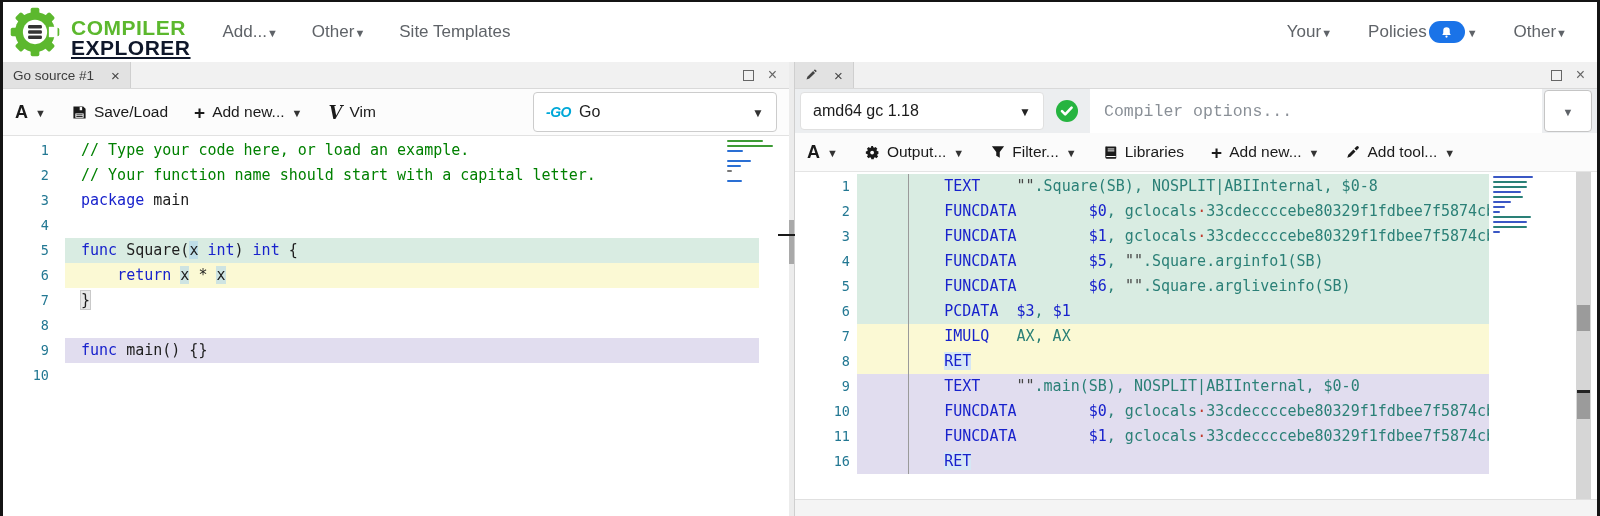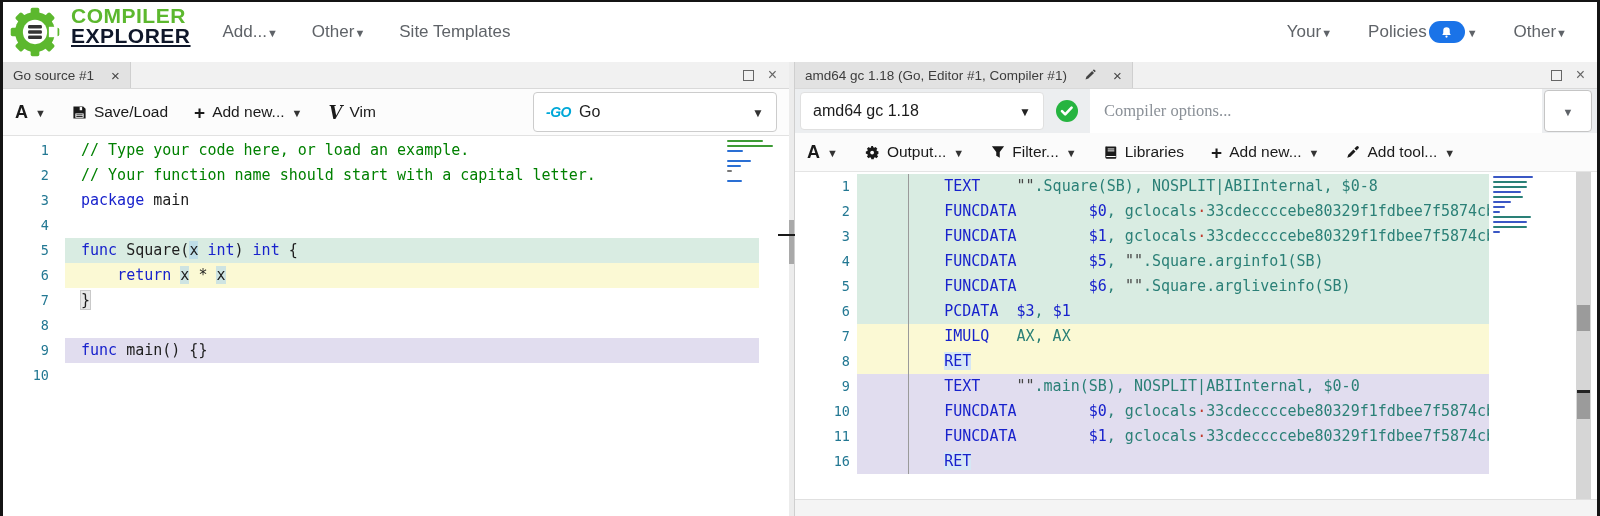--- a/index.html
+++ b/index.html
@@ -1,21 +1,21 @@
 <!DOCTYPE html>
 <html><head>
 <meta charset="utf-8">
 <style>
   html,body{margin:0;padding:0;background:#fff;}
   #app{width:1600px;height:516px;box-sizing:border-box;position:relative;overflow:hidden;
        border-top:2px solid #141414;border-left:3px solid #141414;border-right:3px solid #141414;
        font-family:"Liberation Sans",sans-serif;background:#fff;}
   
   .header{height:60px;display:flex;align-items:center;background:#fff;}
-  .brand{display:flex;align-items:flex-start;gap:10px;padding-left:6px;cursor:pointer;}
+  .brand{display:flex;align-items:flex-end;gap:10px;padding-left:6px;cursor:pointer;}
   .brandtext{display:flex;flex-direction:column;line-height:20px;font-weight:bold;
              font-size:21px;letter-spacing:0.5px;}
   .brandtext .l1{color:#5cb82e;}
   .brandtext .l2{color:#0f172a;text-decoration:underline;}
   .menu{display:flex;align-items:center;gap:34px;margin-left:32px;color:#5f6368;font-size:17px;}
   .menu-right{margin-left:auto;padding-right:30px;gap:36px;}
   .menuitem{display:flex;align-items:center;gap:0;cursor:pointer;white-space:nowrap;}
   .caret{font-size:11px;color:#5f6368;transform:translateY(1px);}
   .bellpill{width:36px;height:22px;border-radius:11px;background:#1a73e8;display:flex;
             align-items:center;justify-content:center;margin:0 2px;}
@@ -51,21 +51,21 @@
   .langselect .caret{margin-left:auto;color:#333;font-size:12px;}
   .gologo{color:#00a8d8;font-weight:bold;font-size:14px;letter-spacing:-0.5px;font-style:italic;}
   
   .comprow{height:44px;background:#eceef0;display:flex;align-items:center;flex:none;}
   .compselect{width:244px;height:38px;margin-left:5px;background:#fff;border:1px solid #e0e0e0;
               border-radius:4px;display:flex;align-items:center;padding:0 12px;
               box-sizing:border-box;font-size:16px;color:#1b1b1b;cursor:pointer;text-align:center;}
   .compselect .caret{margin-left:auto;color:#222;font-size:12px;}
   .checkwrap{width:46px;height:44px;display:flex;align-items:center;justify-content:center;}
   .optsinput{flex:1;height:44px;border:none;outline:none;background:#fff;font-size:16.5px;
-             color:#222;padding:0 14px;font-family:Liberation Serif, serif;min-width:0;}
+             color:#222;padding:0 14px;font-family:Liberation Mono, monospace;min-width:0;}
   .optsinput::placeholder{color:#8a9097;}
   .optsdrop{width:46px;height:40px;margin:0 5px 0 2px;background:#fff;border:1px solid #c5c5c5;
             border-radius:4px;display:flex;align-items:center;justify-content:center;
             color:#444;cursor:pointer;flex:none;}
   .toolbar2{height:38px;background:#fbfbfb;border-bottom:1px solid #e4e4e4;display:flex;
             align-items:center;gap:27px;padding-left:12px;font-size:15.5px;color:#1a1a1a;flex:none;}
   
   .editor{flex:1;position:relative;background:#fff;overflow:hidden;}
   .lines{padding-top:2px;}
   .src .lines{margin-right:30px;}
@@ -288,21 +288,20 @@
   </div>
 
   <div class="splitter">
     <div class="split-thumb"></div>
     <div class="split-line"></div>
   </div>
 
   <div class="pane pane-right">
     <div class="tabstrip">
       <div class="tab">
-        <span>amd64 gc 1.18 (Go, Editor #1, Compiler #1)</span>
         <span>
           <svg width="12" height="12" viewBox="0 0 16 16">
             <path d="M2 14l1.2-3.8 7.6-7.6 2.6 2.6-7.6 7.6L2 14z" fill="#444"></path>
             <path d="M11.6 1.8l2.6 2.6 0.9-0.9a1 1 0 0 0 0-1.4l-1.2-1.2a1 1 0 0 0-1.4 0l-0.9 0.9z" fill="#444"></path>
           </svg>
         </span>
         <span class="x">×</span>
       </div>
       <div class="corner">
         <span class="maxbox"></span>

